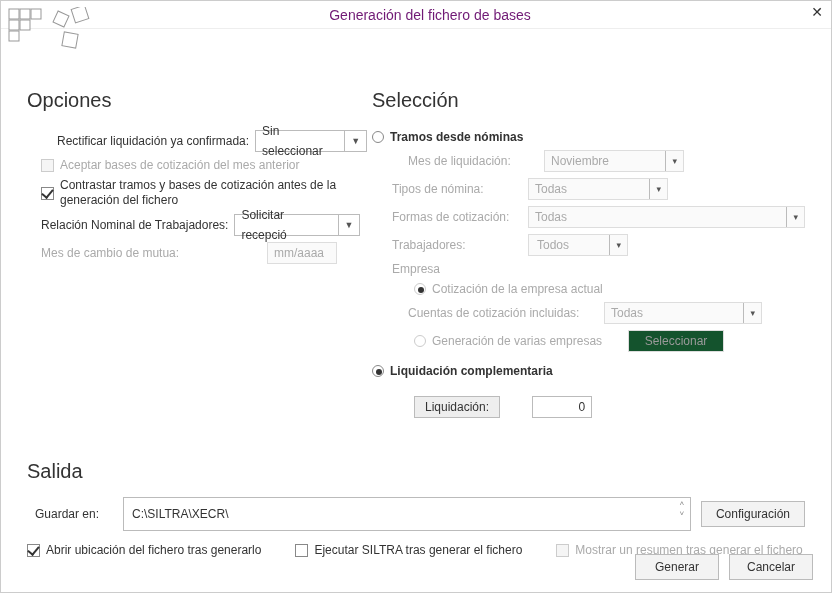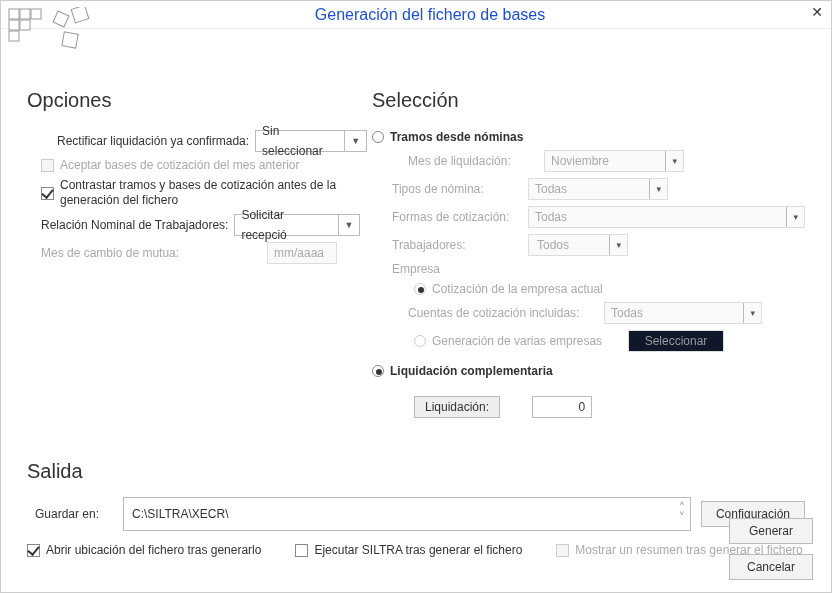--- a/index.html
+++ b/index.html
@@ -18,22 +18,22 @@
   .titlebar {
     height: 28px;
     display: flex;
     align-items: center;
     justify-content: center;
     position: relative;
     border-bottom: 1px solid #eee;
     padding: 0 6px;
   }
   .titlebar .title {
-    font-size: 16px;
-    color: #1d4ed8;
+    font-size: 14px;
+    color: #701a75;
     margin-left: 28px;
   }
   .titlebar .close {
     position: absolute;
     right: 8px;
     top: 4px;
     font-size: 14px;
     color: #333;
     cursor: pointer;
     line-height: 1;
@@ -144,21 +144,21 @@
   .button {
     background:#f3f3f3;
     text-align:center;
     cursor:pointer;
     padding:0 14px;
     display:inline-flex;
     align-items:center;
     justify-content:center;
   }
   .button.disabled {
-    background:#0f172a;
+    background:#14532d;
     color:#999;
     border-color:#ddd;
     text-align:center;
   }
   .salida {
     padding: 36px 26px 0 26px;
   }
   .guardar-wrap {
     display:flex;
     align-items:center;
@@ -195,21 +195,20 @@
   .bottom-checks {
     display:flex;
     gap:34px;
     align-items:center;
   }
   .footer {
     position:absolute;
     bottom:12px; right:18px;
     display:flex;
     gap:10px;
-    flex-direction:column;
   }
   .footer .button { min-width:84px; height:26px; }
   .liq-btn {
     background:#eee;
     border:1px solid #bbb;
     height:22px;
     padding:0 10px;
     display:inline-flex;
     align-items:center;
     cursor:pointer;

